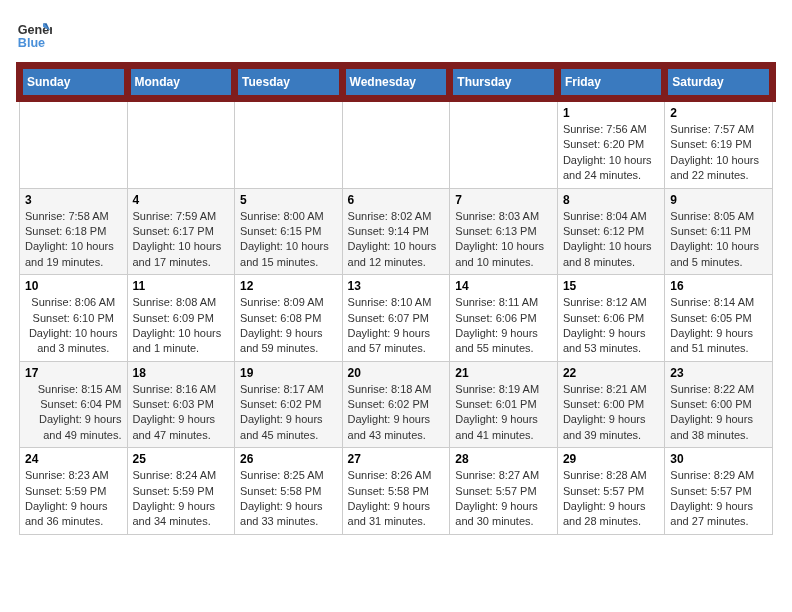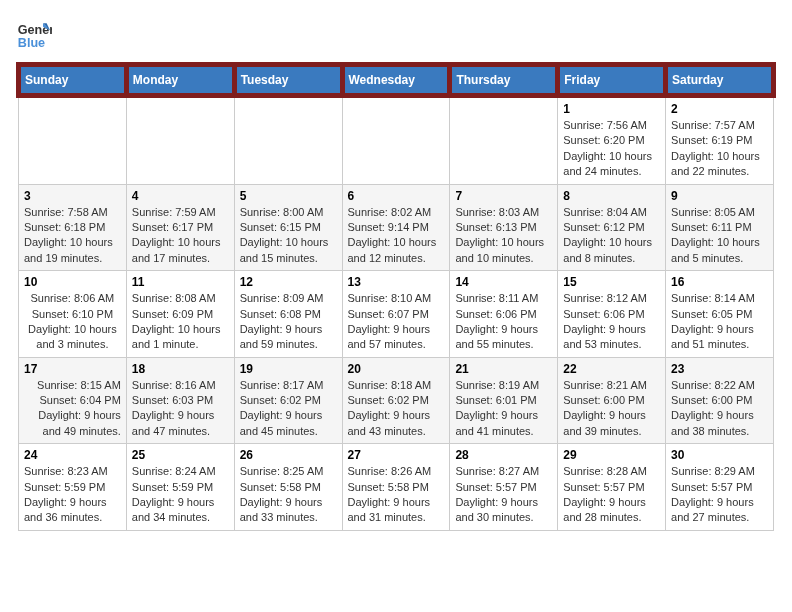--- a/index.html
+++ b/index.html
@@ -42,21 +42,21 @@
       border-collapse: collapse;
       font-size: 11px;
     }
     .calendar-table th {
       background: #3a7abf;
       color: #fff;
       padding: 6px 4px;
       text-align: left;
       font-size: 12px;
       font-weight: bold;
-      border: 5px solid #7f1d1d;
+      border: 7px solid #7f1d1d;
     }
     .calendar-table td {
       border: 1px solid #ccc;
       vertical-align: top;
       padding: 4px 5px;
       width: 108px;
       min-height: 80px;
       height: 80px;
       background: #fff;
     }

